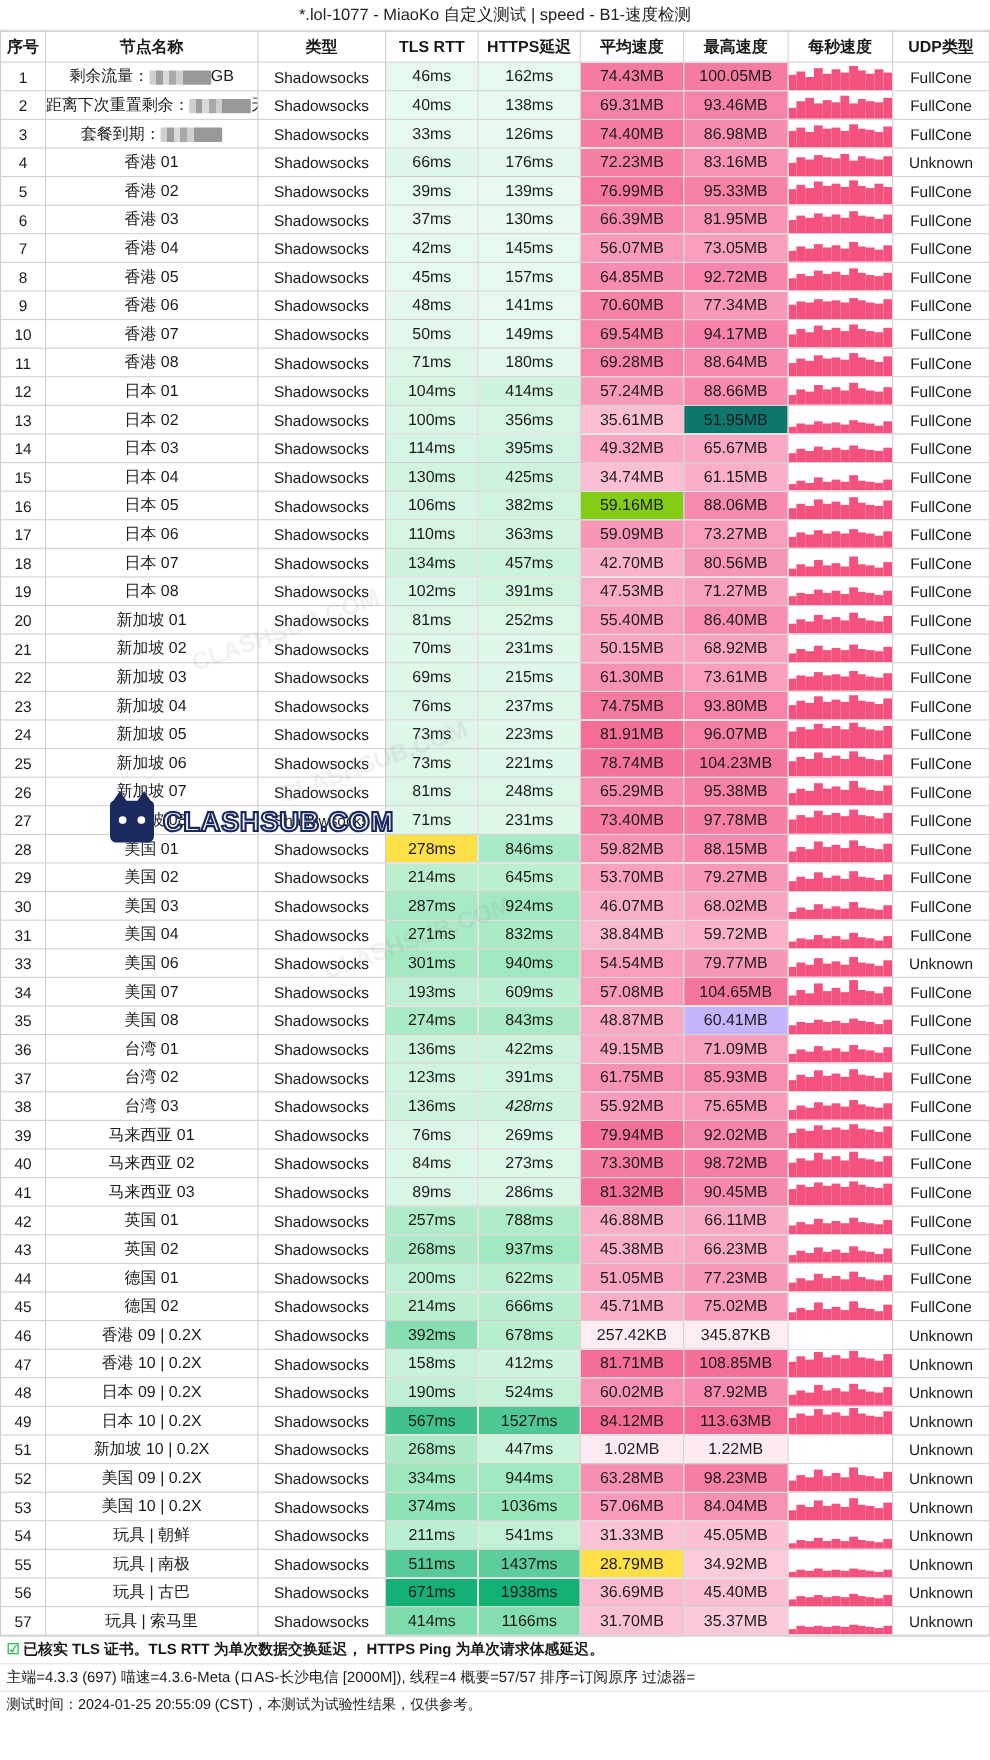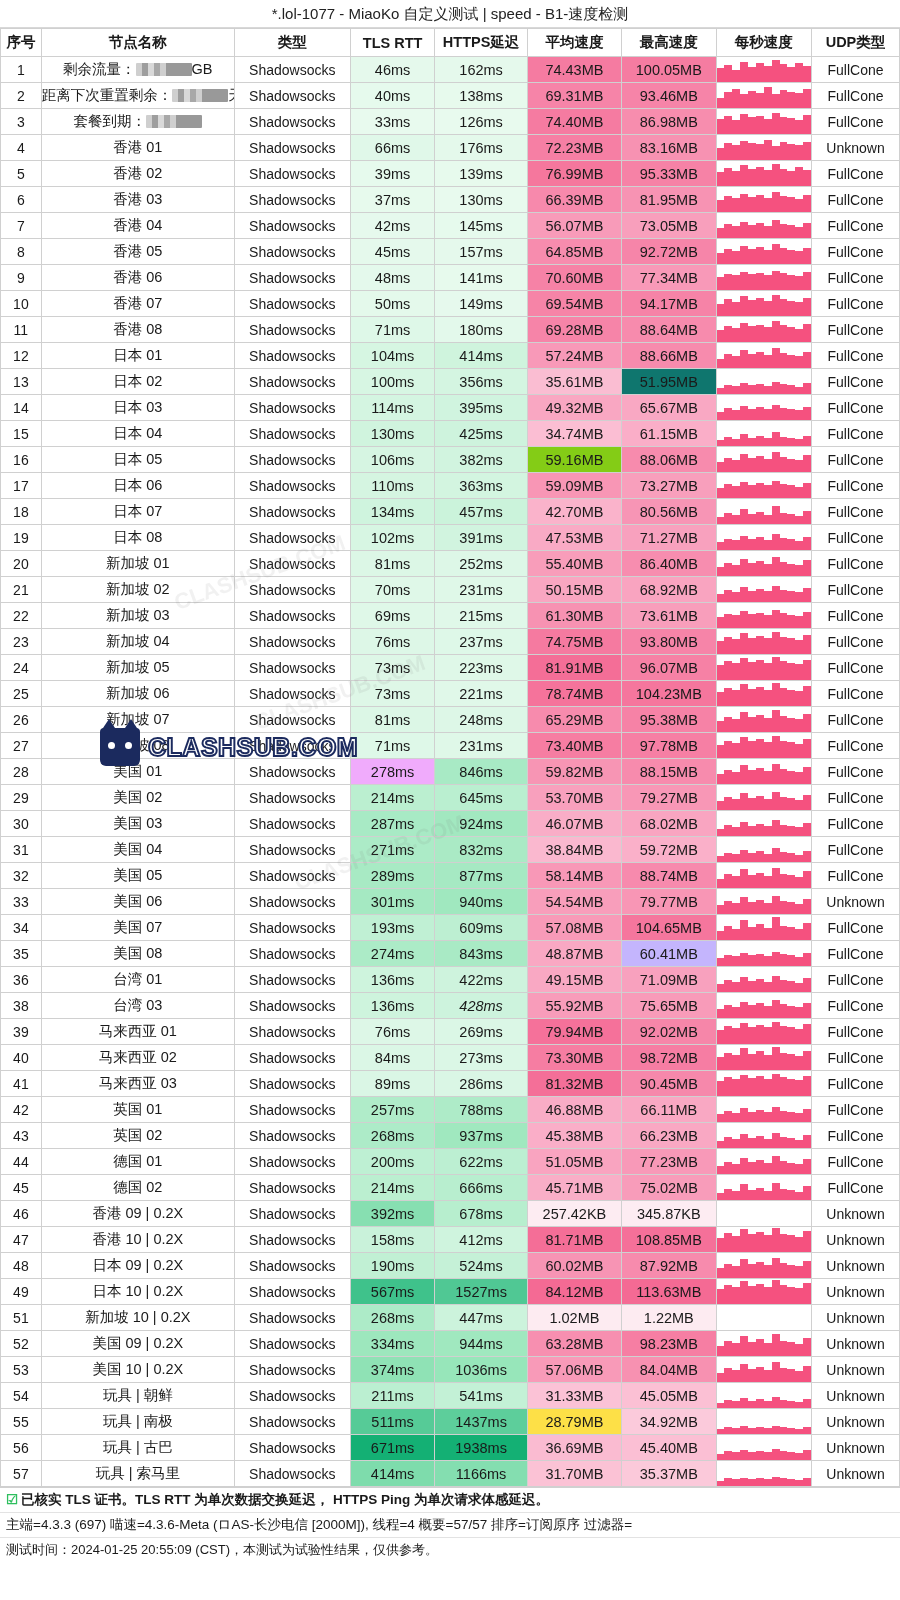--- a/index.html
+++ b/index.html
@@ -908,21 +908,21 @@
               <i style="height: 58%;"></i>
               <i style="height: 78%;"></i>
             </div>
           </td>
           <td class="udp">FullCone</td>
         </tr>
         <tr>
           <td class="idx">28</td>
           <td class="name">美国 01</td>
           <td class="type">Shadowsocks</td>
-          <td class="num" style="background: #f0abfc;">278ms</td>
+          <td class="num" style="background: #fde047;">278ms</td>
           <td class="num" style="background: rgb(168, 234, 197);">846ms</td>
           <td class="num" style="background: rgb(247, 149, 180);">59.82MB</td>
           <td class="num" style="background: rgb(247, 139, 173);">88.15MB</td>
           <td class="chart-cell">
             <div class="bars">
               <i style="height: 40%;"></i>
               <i style="height: 58%;"></i>
               <i style="height: 50%;"></i>
               <i style="height: 76%;"></i>
               <i style="height: 56%;"></i>
@@ -1009,46 +1009,20 @@
               <i style="height: 56%;"></i>
               <i style="height: 40%;"></i>
               <i style="height: 36%;"></i>
               <i style="height: 30%;"></i>
               <i style="height: 46%;"></i>
             </div>
           </td>
           <td class="udp">FullCone</td>
         </tr>
         <tr>
-          <td class="idx">32</td>
-          <td class="name">美国 05</td>
-          <td class="type">Shadowsocks</td>
-          <td class="num" style="background: rgb(168, 234, 196);">289ms</td>
-          <td class="num" style="background: rgb(166, 233, 195);">877ms</td>
-          <td class="num" style="background: rgb(248, 152, 183);">58.14MB</td>
-          <td class="num" style="background: rgb(247, 138, 173);">88.74MB</td>
-          <td class="chart-cell">
-            <div class="bars">
-              <i style="height: 38%;"></i>
-              <i style="height: 56%;"></i>
-              <i style="height: 48%;"></i>
-              <i style="height: 76%;"></i>
-              <i style="height: 54%;"></i>
-              <i style="height: 62%;"></i>
-              <i style="height: 50%;"></i>
-              <i style="height: 82%;"></i>
-              <i style="height: 58%;"></i>
-              <i style="height: 52%;"></i>
-              <i style="height: 46%;"></i>
-              <i style="height: 68%;"></i>
-            </div>
-          </td>
-          <td class="udp">FullCone</td>
-        </tr>
-        <tr>
           <td class="idx">33</td>
           <td class="name">美国 06</td>
           <td class="type">Shadowsocks</td>
           <td class="num" style="background: rgb(165, 233, 194);">301ms</td>
           <td class="num" style="background: rgb(160, 232, 191);">940ms</td>
           <td class="num" style="background: rgb(248, 158, 187);">54.54MB</td>
           <td class="num" style="background: rgb(248, 150, 181);">79.77MB</td>
           <td class="chart-cell">
             <div class="bars">
               <i style="height: 36%;"></i>
@@ -1134,20 +1108,46 @@
               <i style="height: 40%;"></i>
               <i style="height: 62%;"></i>
               <i style="height: 46%;"></i>
               <i style="height: 54%;"></i>
               <i style="height: 42%;"></i>
               <i style="height: 66%;"></i>
               <i style="height: 50%;"></i>
               <i style="height: 44%;"></i>
               <i style="height: 38%;"></i>
               <i style="height: 58%;"></i>
+            </div>
+          </td>
+          <td class="udp">FullCone</td>
+        </tr>
+        <tr>
+          <td class="idx">37</td>
+          <td class="name">台湾 02</td>
+          <td class="type">Shadowsocks</td>
+          <td class="num" style="background: rgb(209, 244, 223);">123ms</td>
+          <td class="num" style="background: rgb(209, 244, 223);">391ms</td>
+          <td class="num" style="background: rgb(247, 145, 178);">61.75MB</td>
+          <td class="num" style="background: rgb(247, 142, 175);">85.93MB</td>
+          <td class="chart-cell">
+            <div class="bars">
+              <i style="height: 42%;"></i>
+              <i style="height: 60%;"></i>
+              <i style="height: 52%;"></i>
+              <i style="height: 76%;"></i>
+              <i style="height: 58%;"></i>
+              <i style="height: 66%;"></i>
+              <i style="height: 54%;"></i>
+              <i style="height: 82%;"></i>
+              <i style="height: 62%;"></i>
+              <i style="height: 56%;"></i>
+              <i style="height: 50%;"></i>
+              <i style="height: 70%;"></i>
             </div>
           </td>
           <td class="udp">FullCone</td>
         </tr>
         <tr>
           <td class="idx">38</td>
           <td class="name">台湾 03</td>
           <td class="type">Shadowsocks</td>
           <td class="num" style="background: rgb(206, 244, 221);">136ms</td>
           <td class="num" style="background: rgb(205, 243, 221); font-style: italic;">428ms</td>

